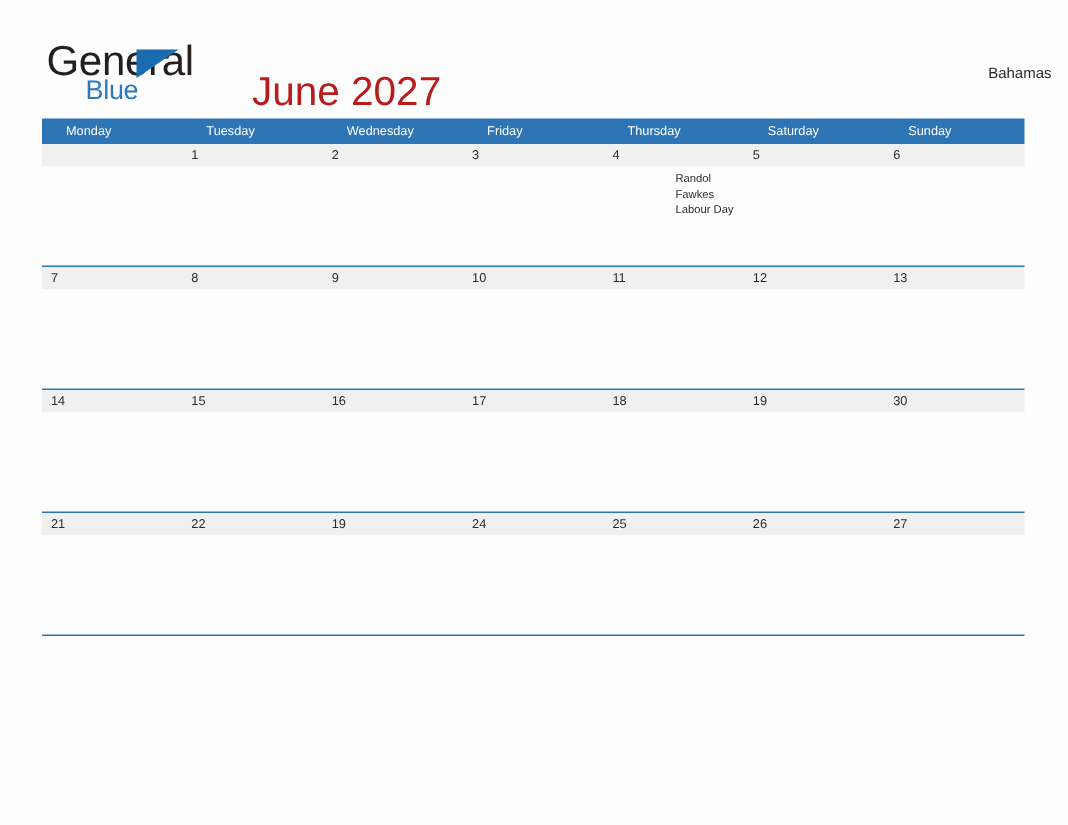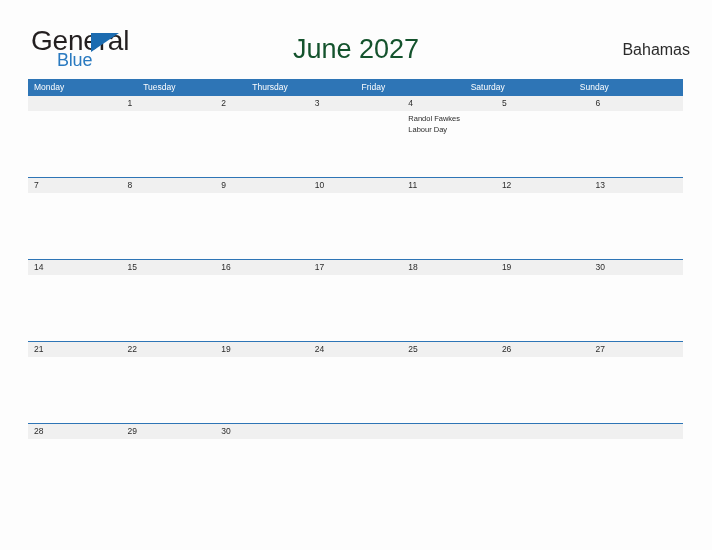--- a/index.html
+++ b/index.html
@@ -62,34 +62,34 @@
     height: 0;
     border-left: 28px solid #1b6bb0;
     border-bottom: 19px solid transparent;
   }
 
   .cal-title {
     position: absolute;
     left: 156px;
     top: 33px;
     width: 400px;
-    text-align: center;
+    text-align: left;
     font-size: 27px;
     line-height: 32px;
-    color: #14532d;
+    color: #b91c1c;
     font-weight: normal;
-    margin: 0;
+    margin: 12px;
     white-space: nowrap;
   }
 
   .cal-region {
     position: absolute;
-    right: 22px;
+    right: 11px;
     top: 41px;
-    font-size: 16px;
+    font-size: 10px;
     line-height: 18px;
     color: #2b2b2b;
     white-space: nowrap;
   }
 
   
   .calendar {
     position: absolute;
     left: 28px;
     top: 79px;
@@ -98,21 +98,21 @@
 
   .weekday-row {
     display: flex;
     width: 655px;
     height: 17px;
     background: #2e75b6;
   }
   .weekday-cell {
     flex: 1 1 0;
     box-sizing: border-box;
-    padding-left: 6px;
+    padding-left: 16px;
     font-size: 8.5px;
     line-height: 17px;
     color: #ffffff;
     white-space: nowrap;
     overflow: hidden;
   }
 
   .week-row {
     width: 655px;
     border-top: 1.4px solid #2e75b6;
@@ -142,20 +142,21 @@
     display: flex;
     width: 655px;
     height: 66px;
     background: #fdfdfd;
   }
   .event-cell {
     flex: 1 1 0;
     box-sizing: border-box;
     padding: 3px 5px 0 6px;
     overflow: hidden;
+    margin-left: 42px;
   }
   .event-text {
     font-size: 7.5px;
     line-height: 10.5px;
     color: #2b2b2b;
     word-wrap: break-word;
   }
 
   .week-row.last .event-strip { height: 28px; }
 </style>
@@ -173,22 +174,23 @@
   <h1 class="cal-title">June 2027</h1>
 
   <div class="cal-region">Bahamas</div>
 
 </div>
 
 <div class="calendar">
   <div class="weekday-row" id="weekday-row">
       <div class="weekday-cell">Monday</div>
       <div class="weekday-cell">Tuesday</div>
+      <div class="weekday-cell">Wednesday</div>
+      <div class="weekday-cell">Friday</div>
       <div class="weekday-cell">Thursday</div>
-      <div class="weekday-cell">Friday</div>
       <div class="weekday-cell">Saturday</div>
       <div class="weekday-cell">Sunday</div>
     </div>
   <div id="weeks-container">
       <div class="week-row first">
         <div class="date-strip">
           <div class="date-cell empty"></div>
           <div class="date-cell">1</div>
           <div class="date-cell">2</div>
           <div class="date-cell">3</div>
@@ -263,29 +265,20 @@
           <div class="event-cell"></div>
           <div class="event-cell"></div>
           <div class="event-cell"></div>
           <div class="event-cell"></div>
           <div class="event-cell"></div>
           <div class="event-cell"></div>
           <div class="event-cell"></div>
         </div>
       </div>
       <div class="week-row last">
-        <div class="date-strip">
-          <div class="date-cell">28</div>
-          <div class="date-cell">29</div>
-          <div class="date-cell">30</div>
-          <div class="date-cell empty"></div>
-          <div class="date-cell empty"></div>
-          <div class="date-cell empty"></div>
-          <div class="date-cell empty"></div>
-        </div>
         <div class="event-strip">
           <div class="event-cell"></div>
           <div class="event-cell"></div>
           <div class="event-cell"></div>
           <div class="event-cell"></div>
           <div class="event-cell"></div>
           <div class="event-cell"></div>
           <div class="event-cell"></div>
         </div>
       </div>

